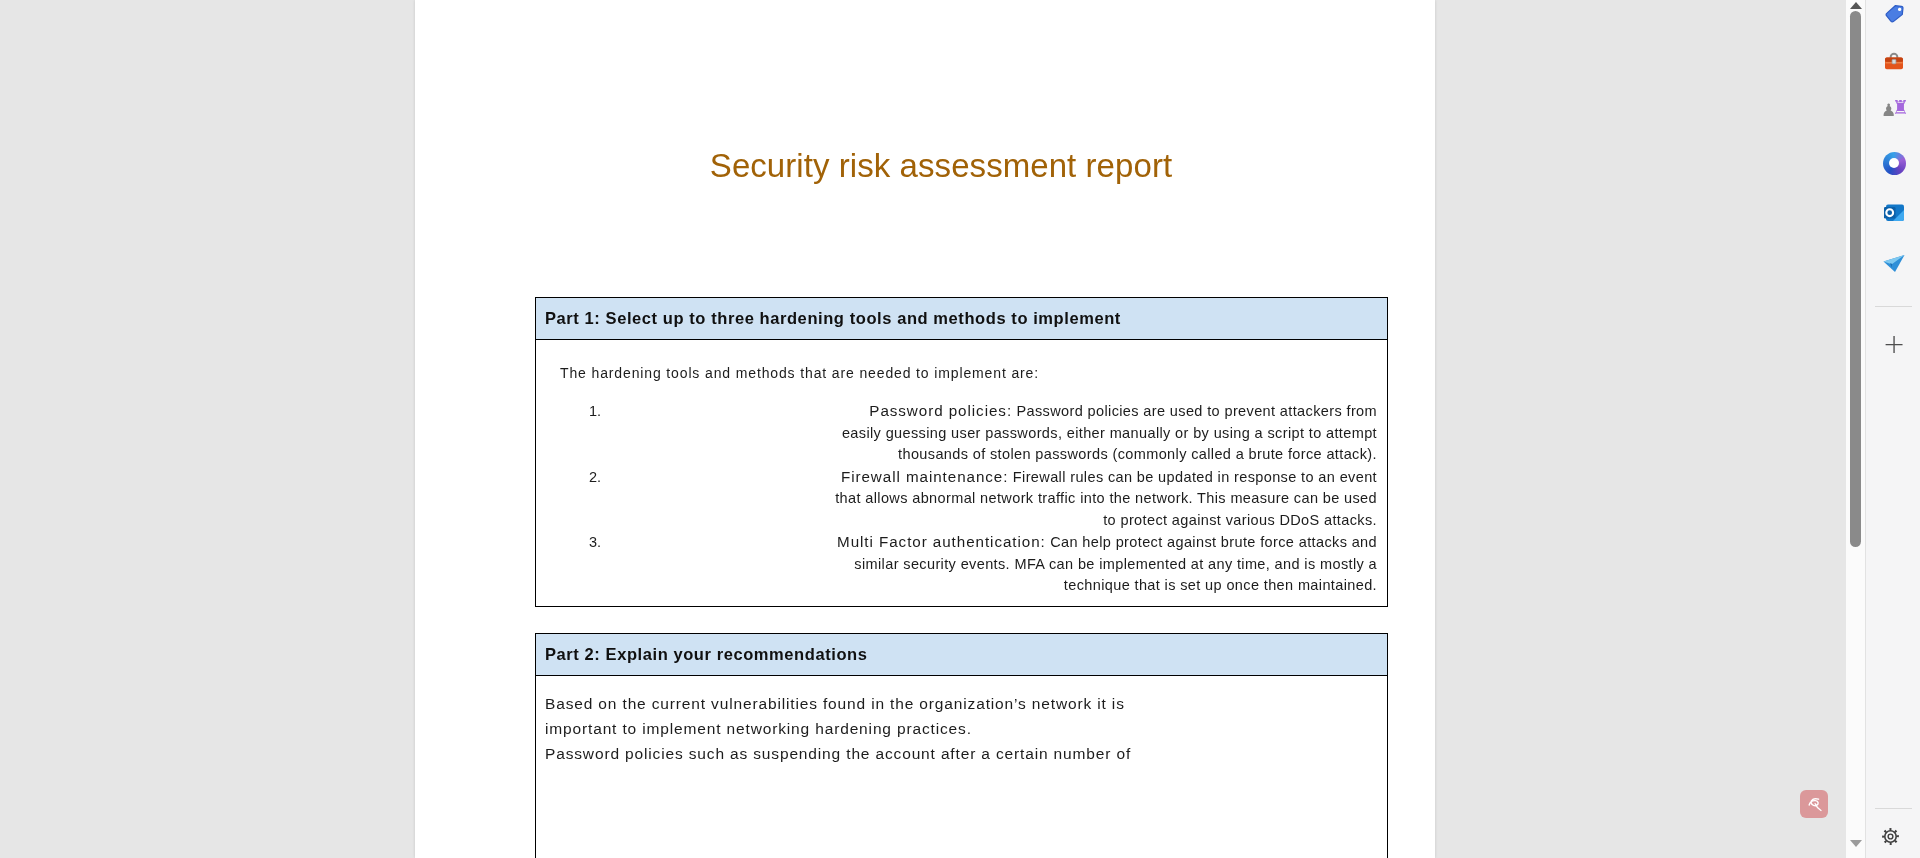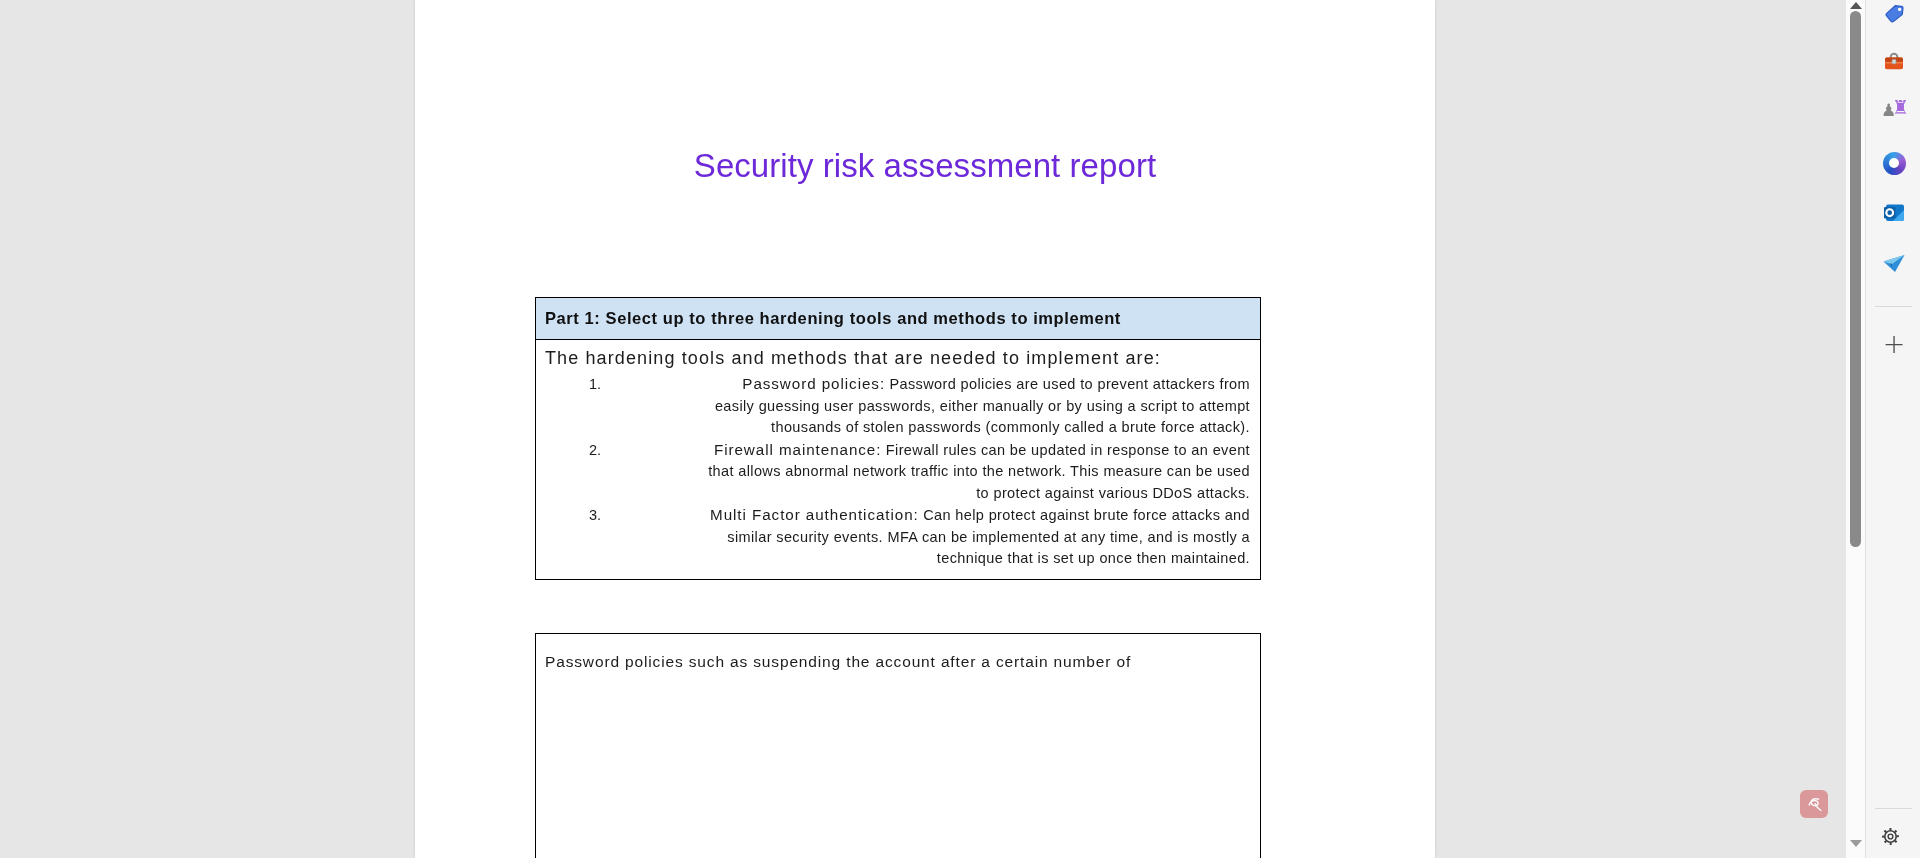--- a/index.html
+++ b/index.html
@@ -10,41 +10,41 @@
     -webkit-font-smoothing:antialiased;
   }
   
   .canvas{position:absolute;left:0;top:0;width:1846px;height:858px;background:#e6e6e6;}
   .page{
     position:absolute;left:415px;top:0;width:1020px;height:858px;
     background:#ffffff;overflow:hidden;
     box-shadow:0 0 3px rgba(0,0,0,.14);
   }
   .doc-title{
-    position:absolute;left:0;top:146px;width:100%;
-    text-align:center;font-size:33px;line-height:40px;color:#6d28d9;
+    position:absolute;left:16px;top:146px;width:100%;
+    text-align:center;font-size:33px;line-height:40px;color:#a16207;
     letter-spacing:.002em;
   }
   .tbl{
-    position:absolute;left:120px;width:726px;
+    position:absolute;left:120px;width:853px;
     border:1.5px solid #000;box-sizing:border-box;background:#fff;
   }
   .t1{top:297px;}
   .t2{top:633px;height:330px;}
   .tbl-header{
     height:41px;background:#cfe2f3;border-bottom:1.5px solid #000;
     display:flex;align-items:center;padding-left:9px;box-sizing:content-box;
   }
   .hdr{
     font-weight:bold;font-size:16.5px;color:#101010;letter-spacing:.035em;
   }
   .tbl-body{padding:6px 10px 9px 9px;color:#1c1c1c;}
   .t2 .tbl-body{padding-top:15px;}
   .gsw{letter-spacing:.062em;}
-  .intro{margin:0;font-size:18px;line-height:24px;white-space:pre-line;}
+  .intro{margin:15px;font-size:14px;line-height:24px;white-space:pre-line;}
   .t1 ol{margin:3px 0 0 0;padding-left:60px;font-size:14.5px;text-align:right;}
   .t1 li{
     font-size:14.5px;line-height:21.5px;letter-spacing:.026em;
     white-space:pre-line;color:#1c1c1c;
   }
   .t1 li::marker{letter-spacing:normal;font-size:14.5px;}
   .lbl{font-size:15.2px;}
   .desc{font-size:14.5px;}
   .t2 p{
     margin:0;font-size:15.5px;line-height:25px;letter-spacing:.055em;
@@ -118,21 +118,26 @@
 that allows abnormal network traffic into the network. This measure can be used
 to protect against various DDoS attacks.</span></li>
           <li><span class="lbl gsw">Multi Factor authentication:</span> <span class="desc">Can help protect against brute force attacks and
 similar security events. MFA can be implemented at any time, and is mostly a
 technique that is set up once then maintained.</span></li>
         </ol>
       </div>
     </section>
 
     <section class="tbl t2">
+      <div class="tbl-header">
+        <span class="hdr">Part 2: Explain your recommendations</span>
+      </div>
       <div class="tbl-body">
+        <p>Based on the current vulnerabilities found in the organization’s network it is
+important to implement networking hardening practices.</p>
         <p>Password policies such as suspending the account after a certain number of</p>
       </div>
     </section>
 
   </div>
 
   <button class="adobe-btn">
     <span style="display:flex;">
       <svg width="20" height="20" viewBox="0 0 24 24">
         <path d="M17.5 6.2 C11.5 4.6 8.2 7.0 8.6 10.4 C9.0 13.4 13.2 15.0 15.6 13.4 C18.0 11.8 17.2 8.4 13.8 8.0 C10.3 7.6 7.2 9.6 6.2 13.2 M13.4 11.6 C15.0 15.2 17.6 18.2 20.4 19.8" stroke="#ffffff" stroke-width="1.7" fill="none" stroke-linecap="round"></path>

